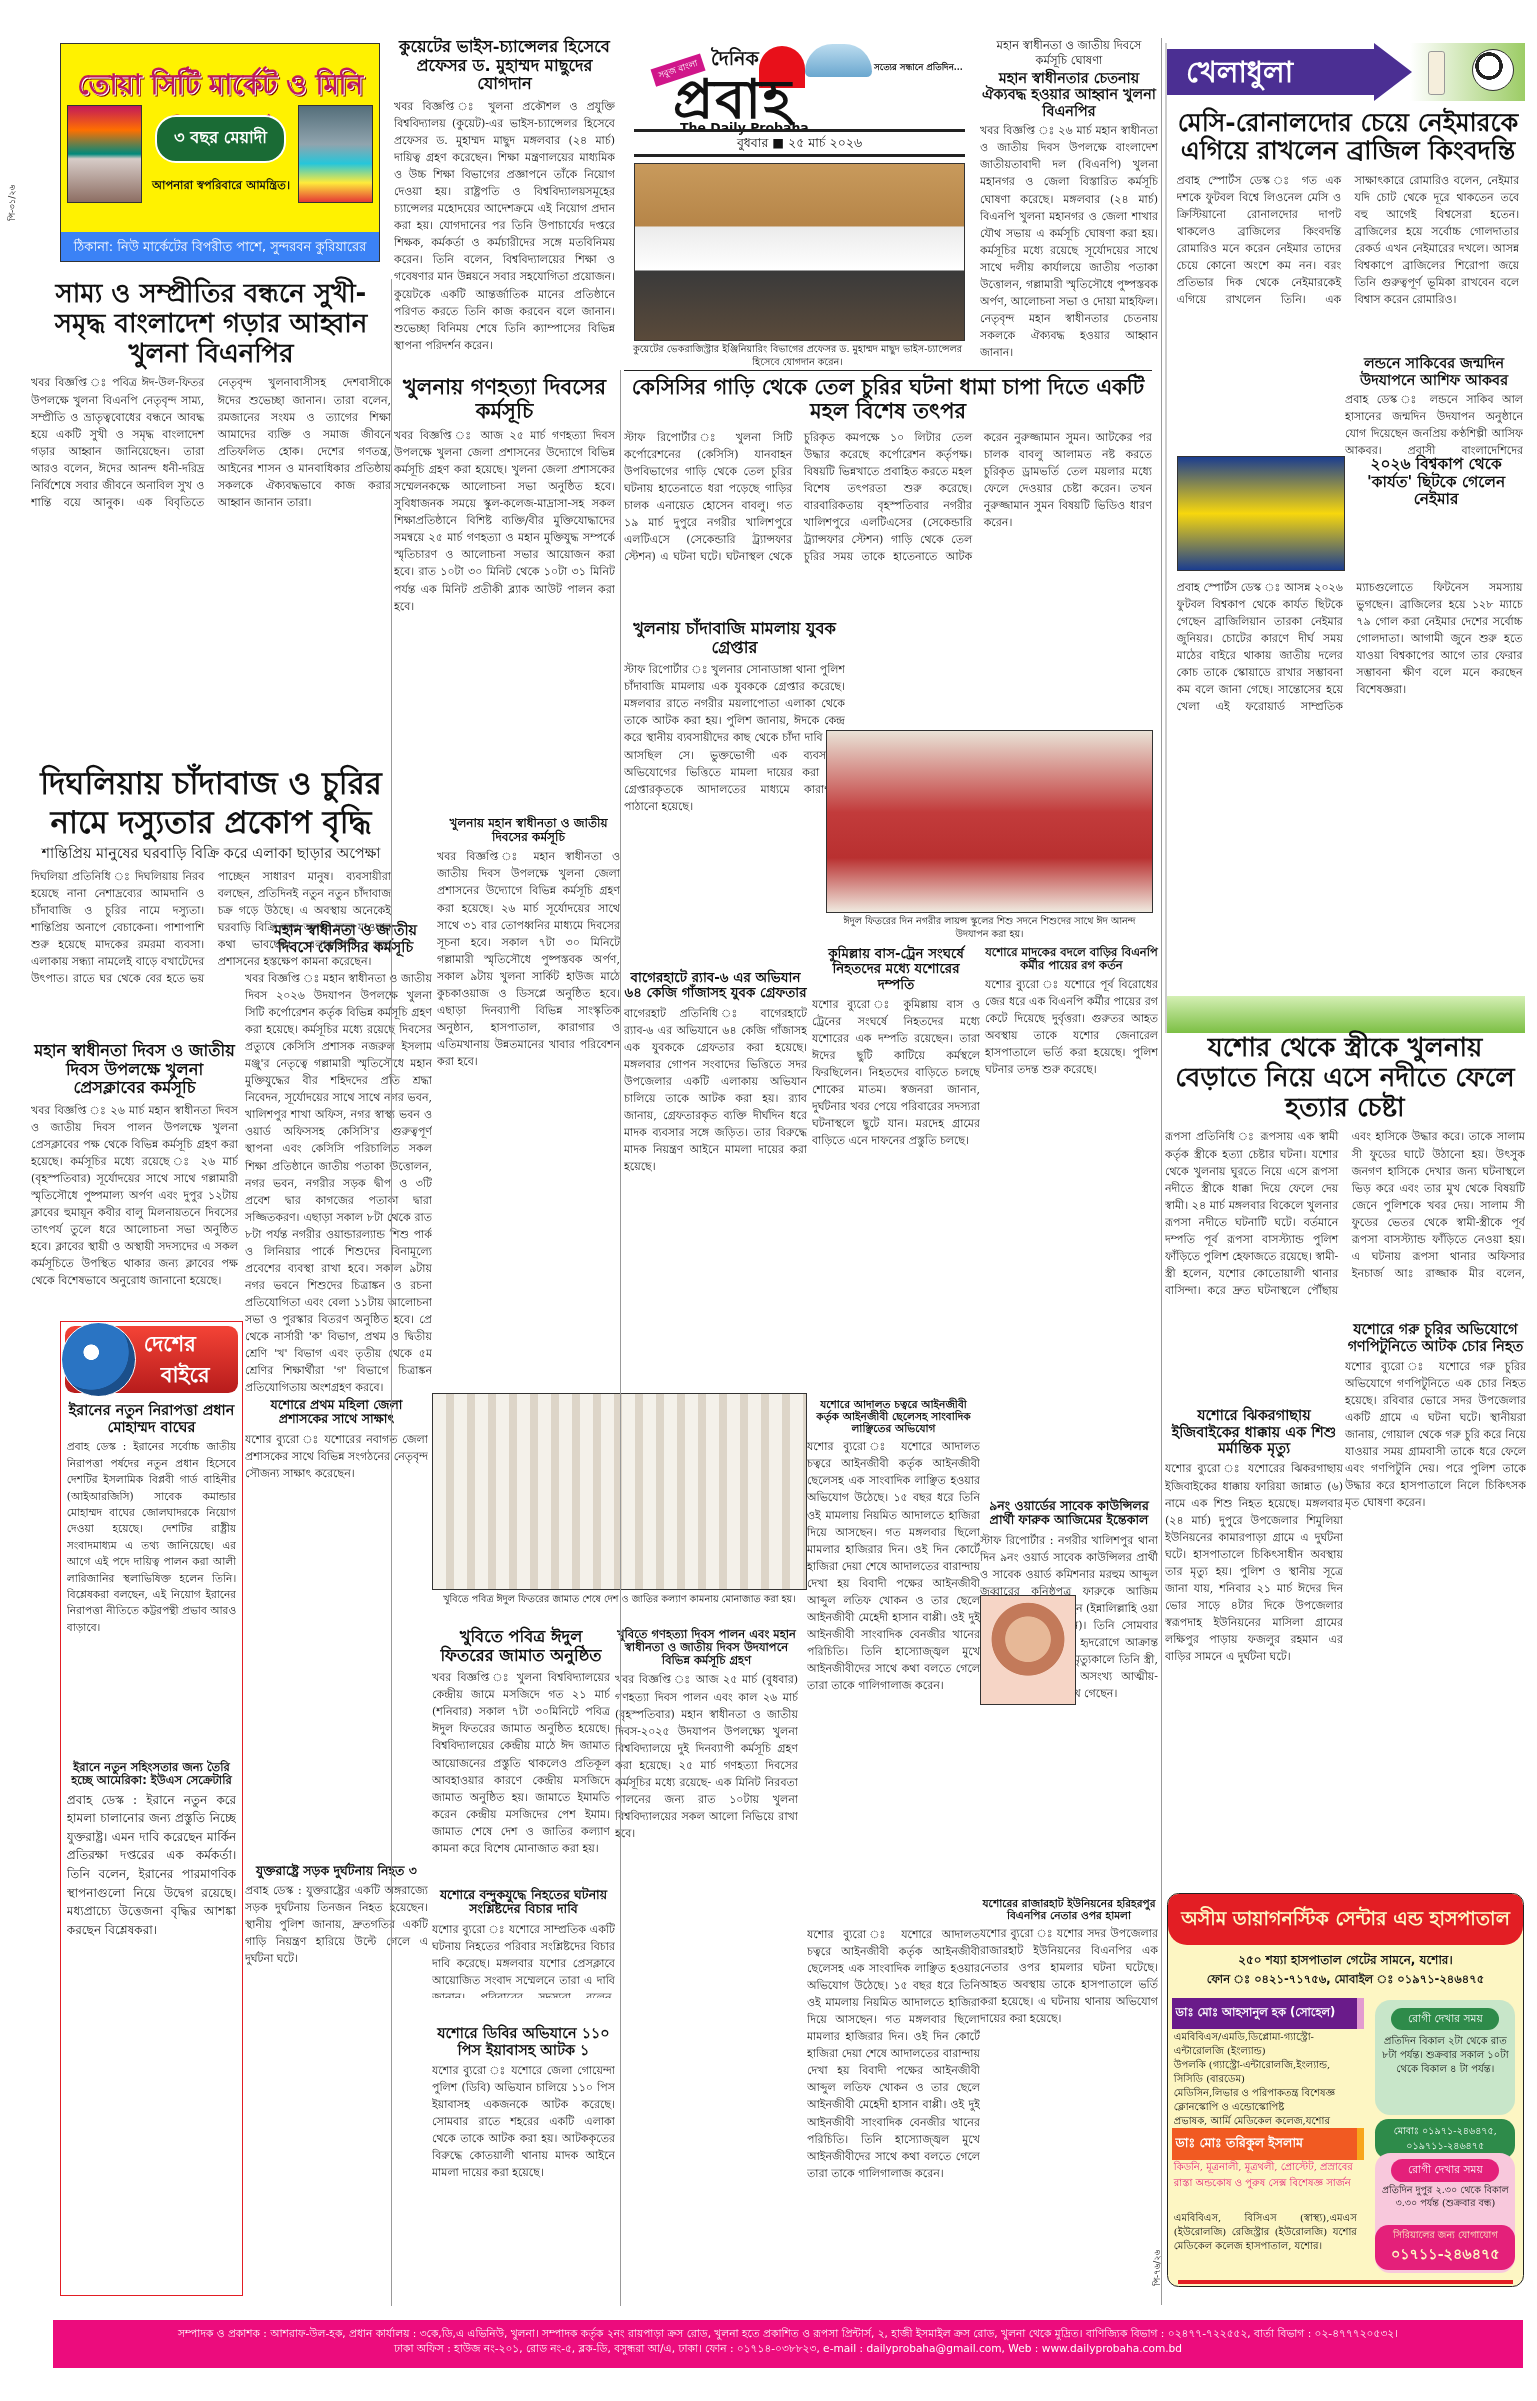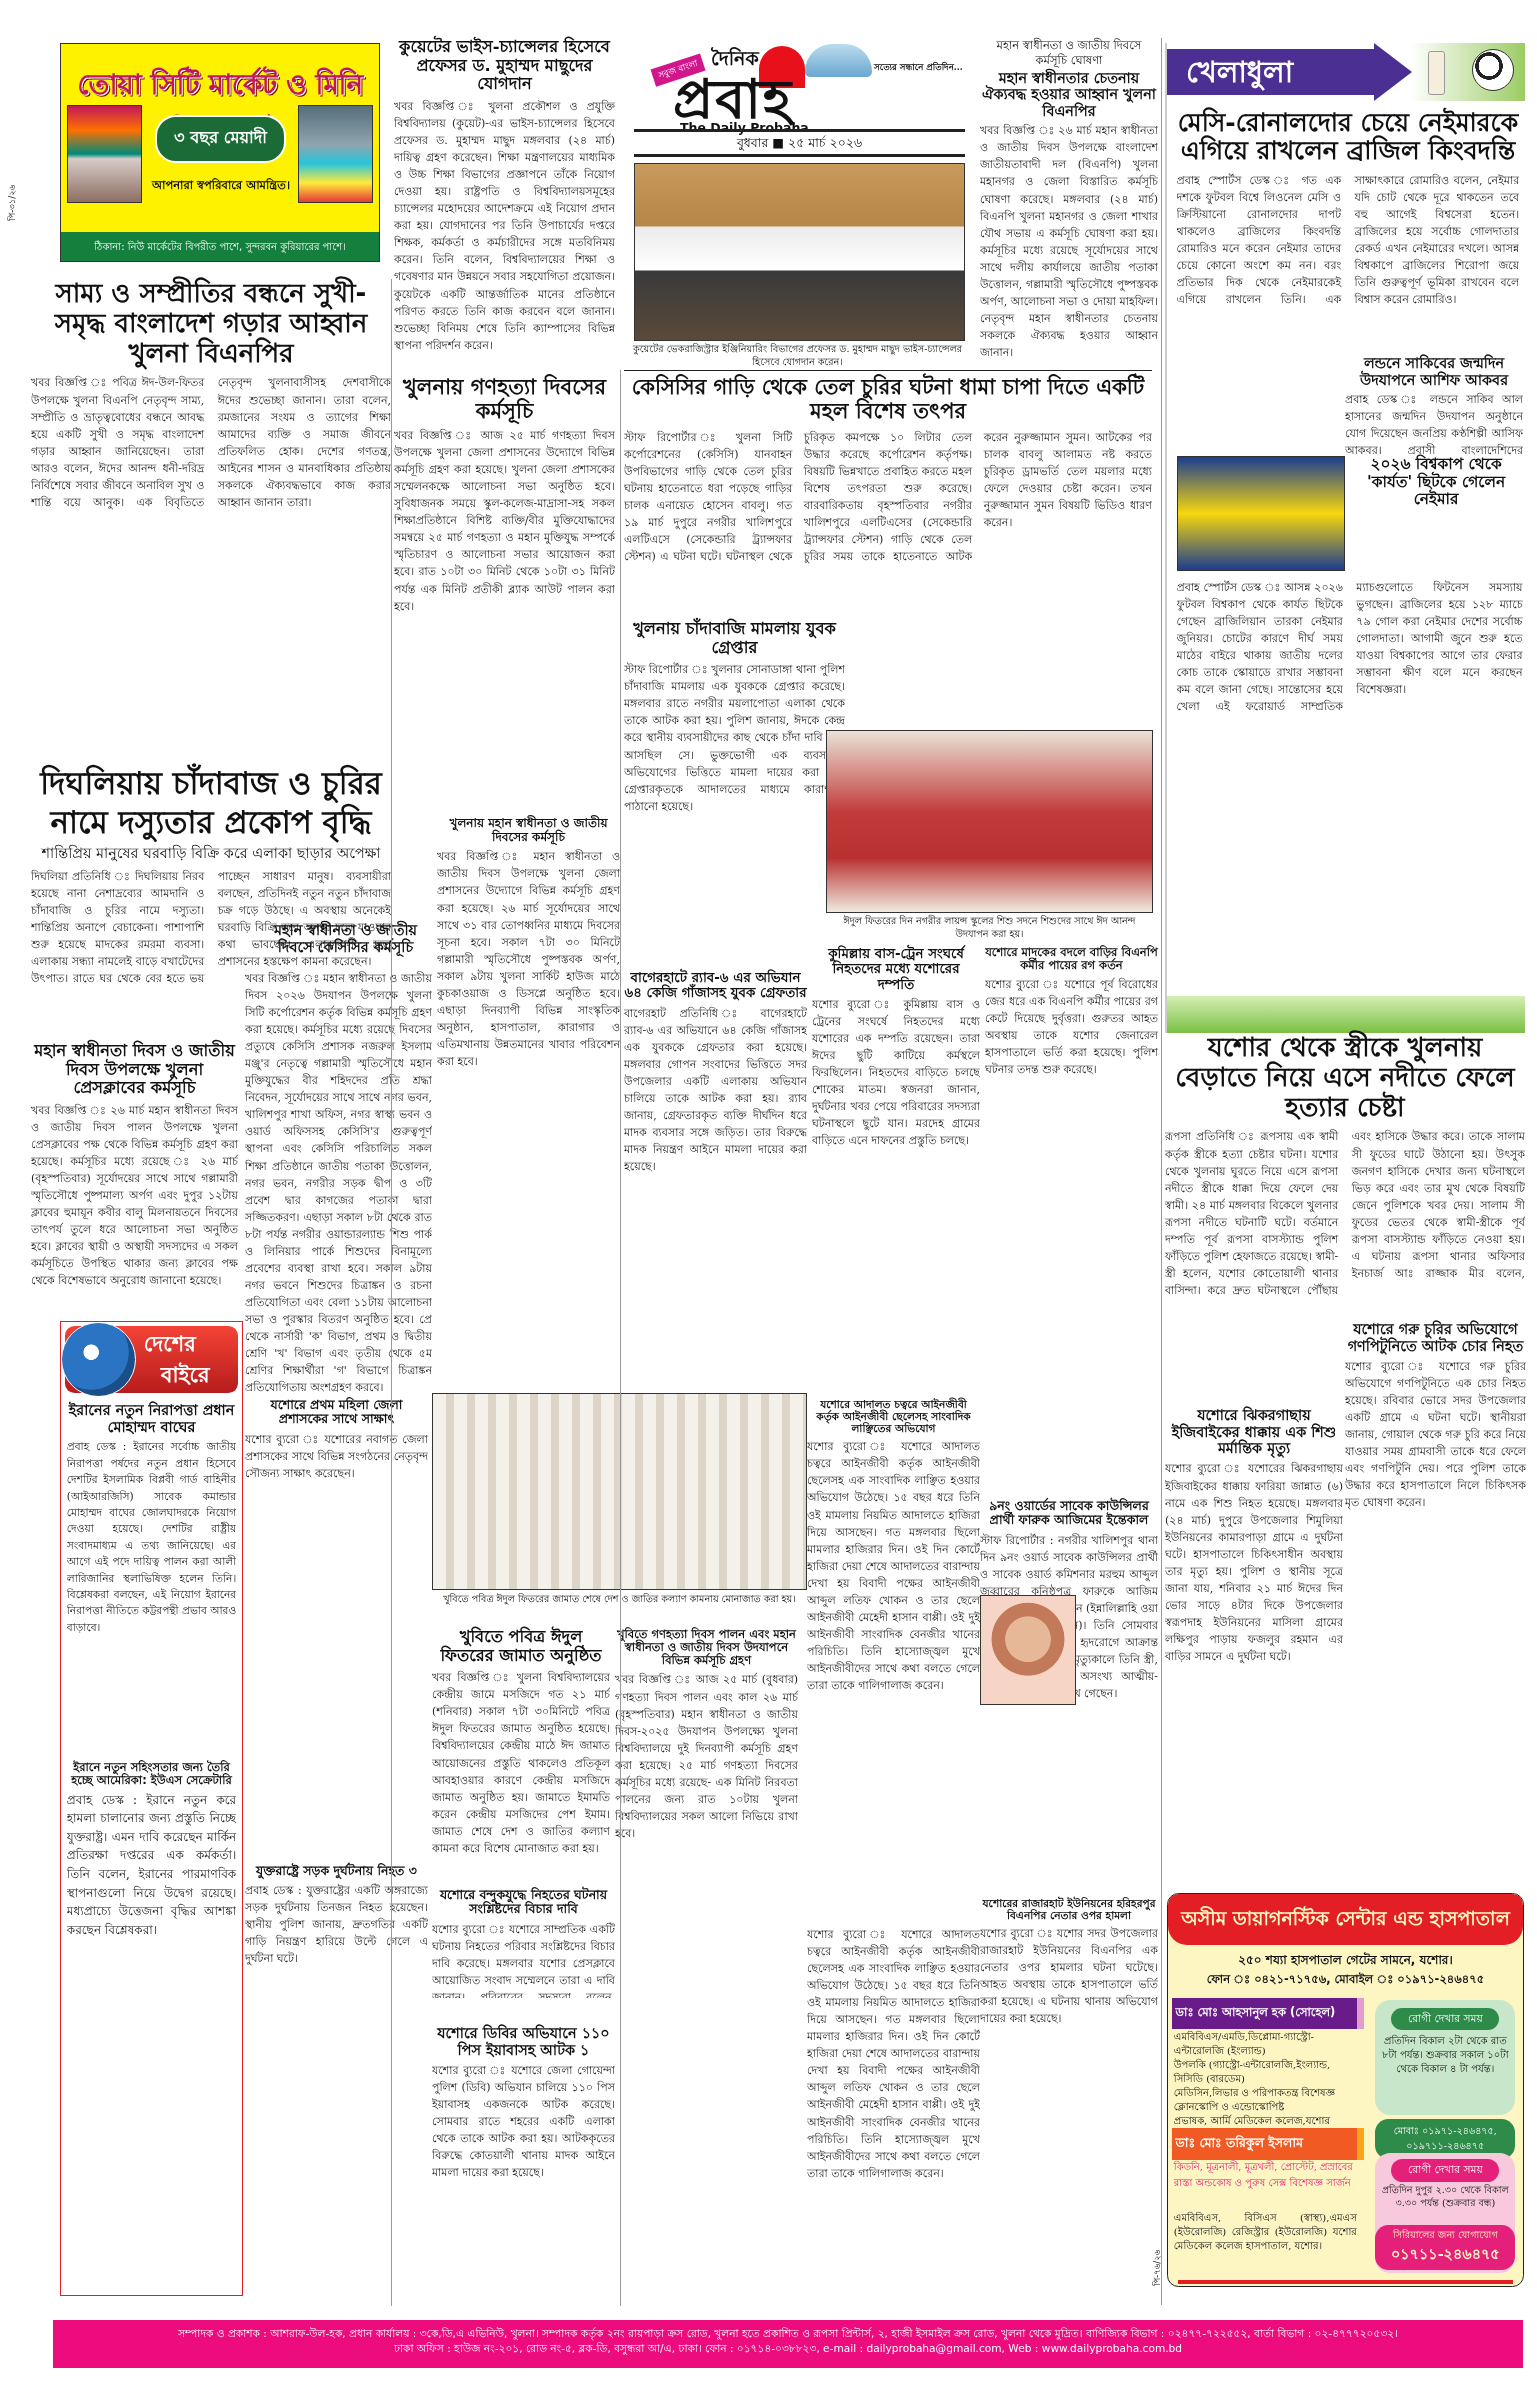--- a/index.html
+++ b/index.html
@@ -17,21 +17,21 @@
 </style>
 </head>
 <body>
 
 <div class="abs" style="left:60px;top:43px;width:320px;height:219px;background:#fff200;border:1.9px solid #333;">
   <div style="font-family:'DejaVu Sans',sans-serif;font-weight:bold;color:#be185d;font-size:28px;text-align:center;margin-top:19px;text-shadow:1px 1px 0 #fff,1.9px 1.9px 0 #7a0000;letter-spacing:-0.5px;">তোয়া সিটি মার্কেট ও মিনি শিশু পার্ক</div>
   <div class="photo" style="position:absolute;left:5.8px;top:61px;width:75px;height:98px;background:linear-gradient(180deg,#c2185b 0,#ff6f00 25%,#00897b 50%,#d7ccc8 55%,#8d6e63 100%);"></div>
   <div class="photo" style="position:absolute;right:5.8px;top:61px;width:75px;height:98px;background:linear-gradient(180deg,#546e7a 0,#90a4ae 40%,#26c6da 60%,#ffeb3b 80%,#e53935 100%);"></div>
   <div style="position:absolute;left:94px;top:71px;width:131px;height:48px;background:#1a6b35;color:#fff;border:2.9px solid #fff;border-radius:21px;font-family:'DejaVu Sans',sans-serif;font-weight:bold;font-size:16.3px;line-height:42px;text-align:center;">৩ বছর মেয়াদী</div>
   <div style="position:absolute;left:85px;top:133px;width:150px;font-family:'DejaVu Sans',sans-serif;font-weight:bold;font-size:11.5px;text-align:center;color:#111;">আপনারা স্বপরিবারে আমন্ত্রিত।</div>
-  <div style="position:absolute;left:0;right:0;bottom:0;height:29px;background:#15803d;color:#fff;font-family:'DejaVu Sans',sans-serif;font-size:10px;line-height:29px;text-align:center;">ঠিকানা: নিউ মার্কেটের বিপরীত পাশে, সুন্দরবন কুরিয়ারের পাশে।</div>
+  <div style="position:absolute;left:0;right:0;bottom:0;height:29px;background:#3b82f6;color:#fff;font-family:'DejaVu Sans',sans-serif;font-size:13px;line-height:29px;text-align:center;">ঠিকানা: নিউ মার্কেটের বিপরীত পাশে, সুন্দরবন কুরিয়ারের পাশে।</div>
 </div>
 <div class="abs" style="left:5.8px;top:221px;font-size:8.6px;transform:rotate(-90deg);transform-origin:left top;">পি-৩১/২৬</div>
 
 <div class="abs" style="left:394px;top:38px;width:221px;">
   <div class="head" style="font-size:16.3px;">কুয়েটের ভাইস-চ্যান্সেলর হিসেবে প্রফেসর ড. মুহাম্মদ মাছুদের যোগদান</div>
   <div class="body-text" style="margin-top:3.8px;height:331px;overflow:hidden;">খবর বিজ্ঞপ্তি ঃ খুলনা প্রকৌশল ও প্রযুক্তি বিশ্ববিদ্যালয় (কুয়েট)-এর ভাইস-চ্যান্সেলর হিসেবে প্রফেসর ড. মুহাম্মদ মাছুদ মঙ্গলবার (২৪ মার্চ) দায়িত্ব গ্রহণ করেছেন। শিক্ষা মন্ত্রণালয়ের মাধ্যমিক ও উচ্চ শিক্ষা বিভাগের প্রজ্ঞাপনে তাঁকে নিয়োগ দেওয়া হয়। রাষ্ট্রপতি ও বিশ্ববিদ্যালয়সমূহের চ্যান্সেলর মহোদয়ের আদেশক্রমে এই নিয়োগ প্রদান করা হয়। যোগদানের পর তিনি উপাচার্যের দপ্তরে শিক্ষক, কর্মকর্তা ও কর্মচারীদের সঙ্গে মতবিনিময় করেন। তিনি বলেন, বিশ্ববিদ্যালয়ের শিক্ষা ও গবেষণার মান উন্নয়নে সবার সহযোগিতা প্রয়োজন। কুয়েটকে একটি আন্তর্জাতিক মানের প্রতিষ্ঠানে পরিণত করতে তিনি কাজ করবেন বলে জানান। শুভেচ্ছা বিনিময় শেষে তিনি ক্যাম্পাসের বিভিন্ন স্থাপনা পরিদর্শন করেন।</div>
 </div>
 
 <div class="abs" style="left:615px;top:34px;width:360px;height:125px;">
   <div style="position:absolute;left:37px;top:27px;background:#d0168a;color:#fff;font-size:8.6px;padding:1.9px 5.8px;transform:rotate(-18deg);font-family:'DejaVu Sans',sans-serif;">সবুজ বাংলা</div>

